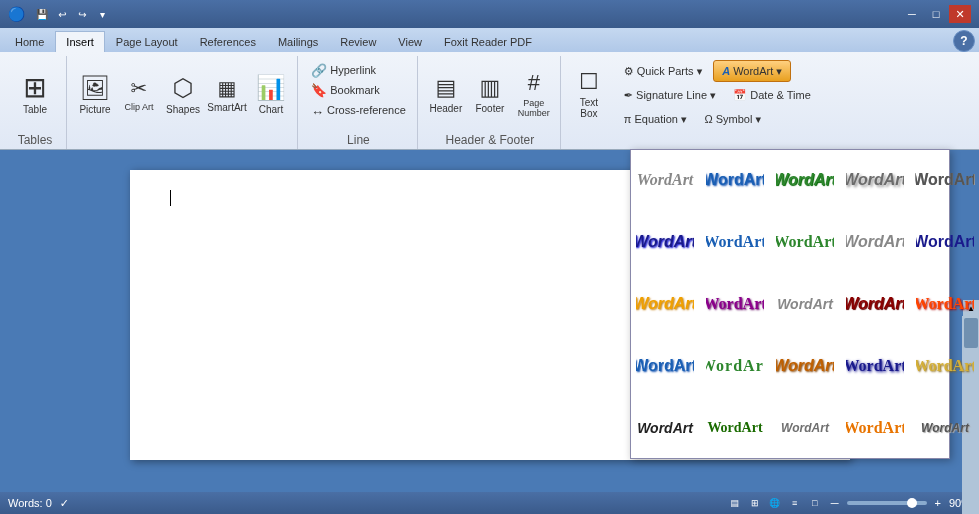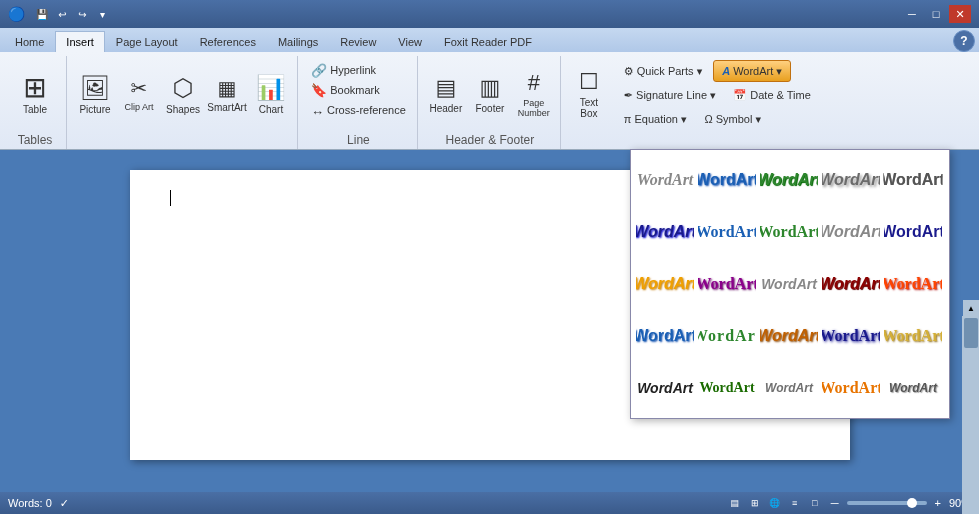--- a/index.html
+++ b/index.html
@@ -186,21 +186,21 @@
       width: 320px;
       background: white;
       border: 1px solid #8888aa;
       box-shadow: 2px 2px 8px rgba(0,0,0,0.3);
       z-index: 100;
     }
 
     .wordart-grid {
       display: grid;
       grid-template-columns: repeat(5, 1fr);
-      gap: 0;
+      gap: 10px;
       padding: 4px;
     }
 
     .wordart-item {
       width: 60px;
       height: 52px;
       display: flex;
       align-items: center;
       justify-content: center;
       cursor: pointer;

